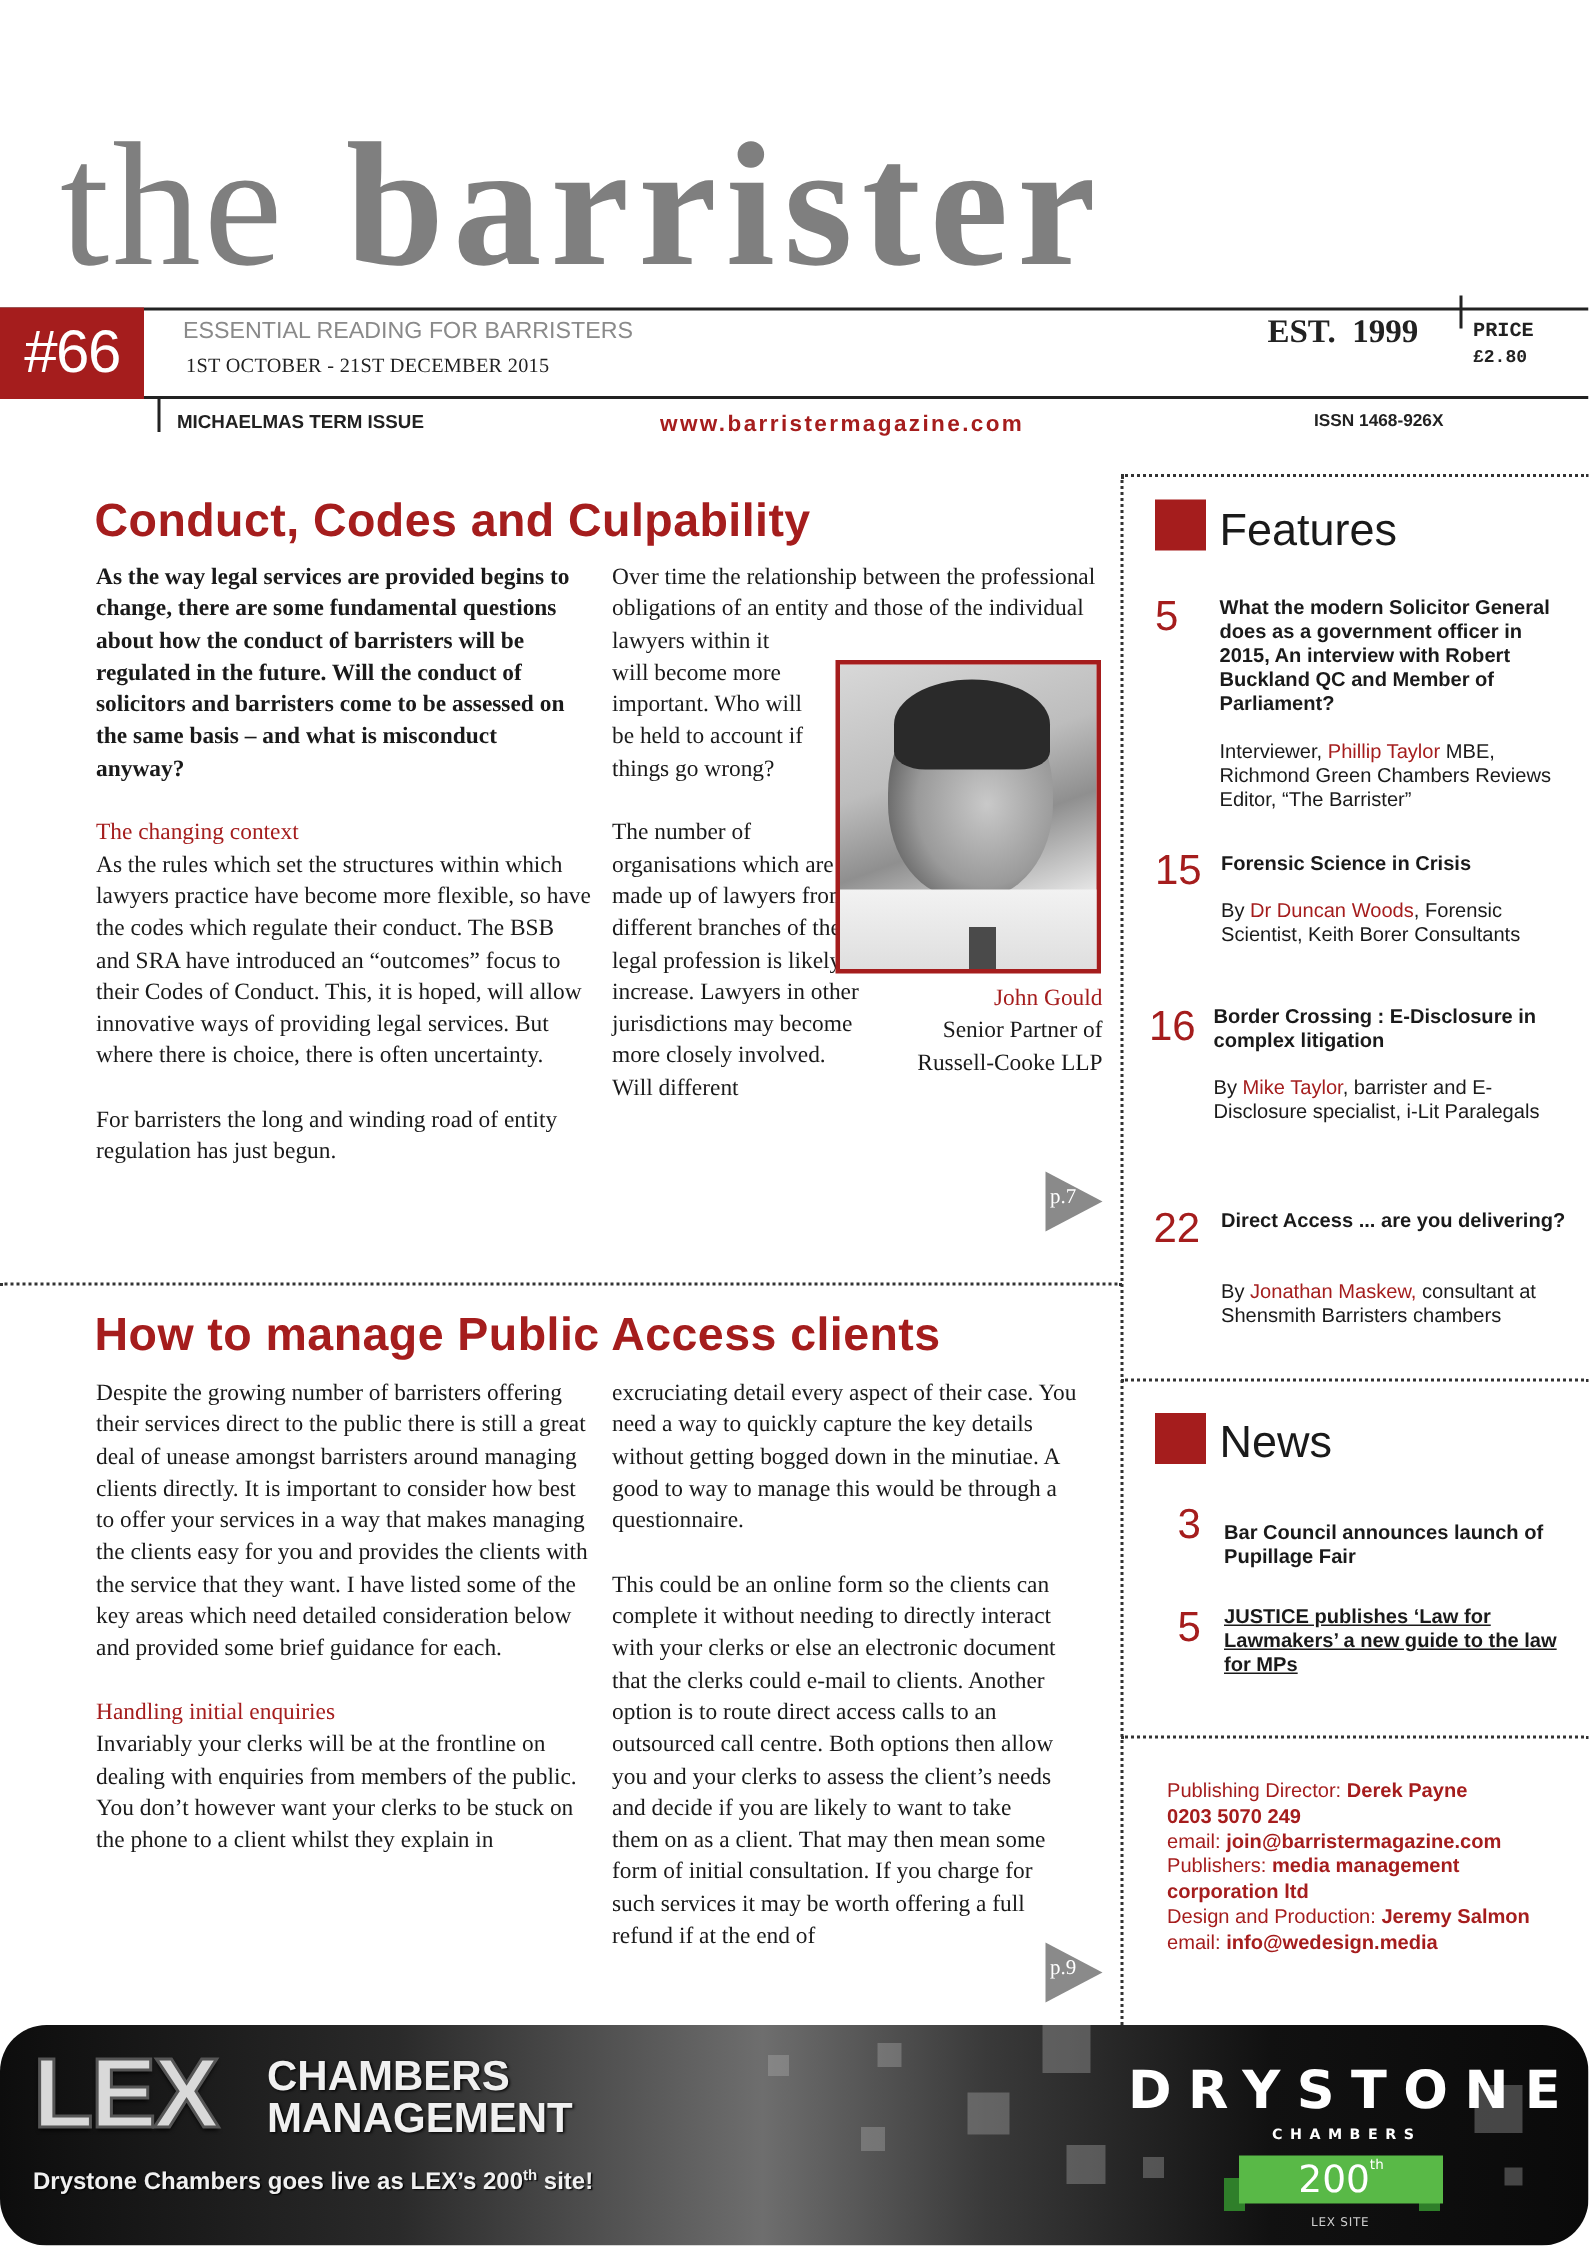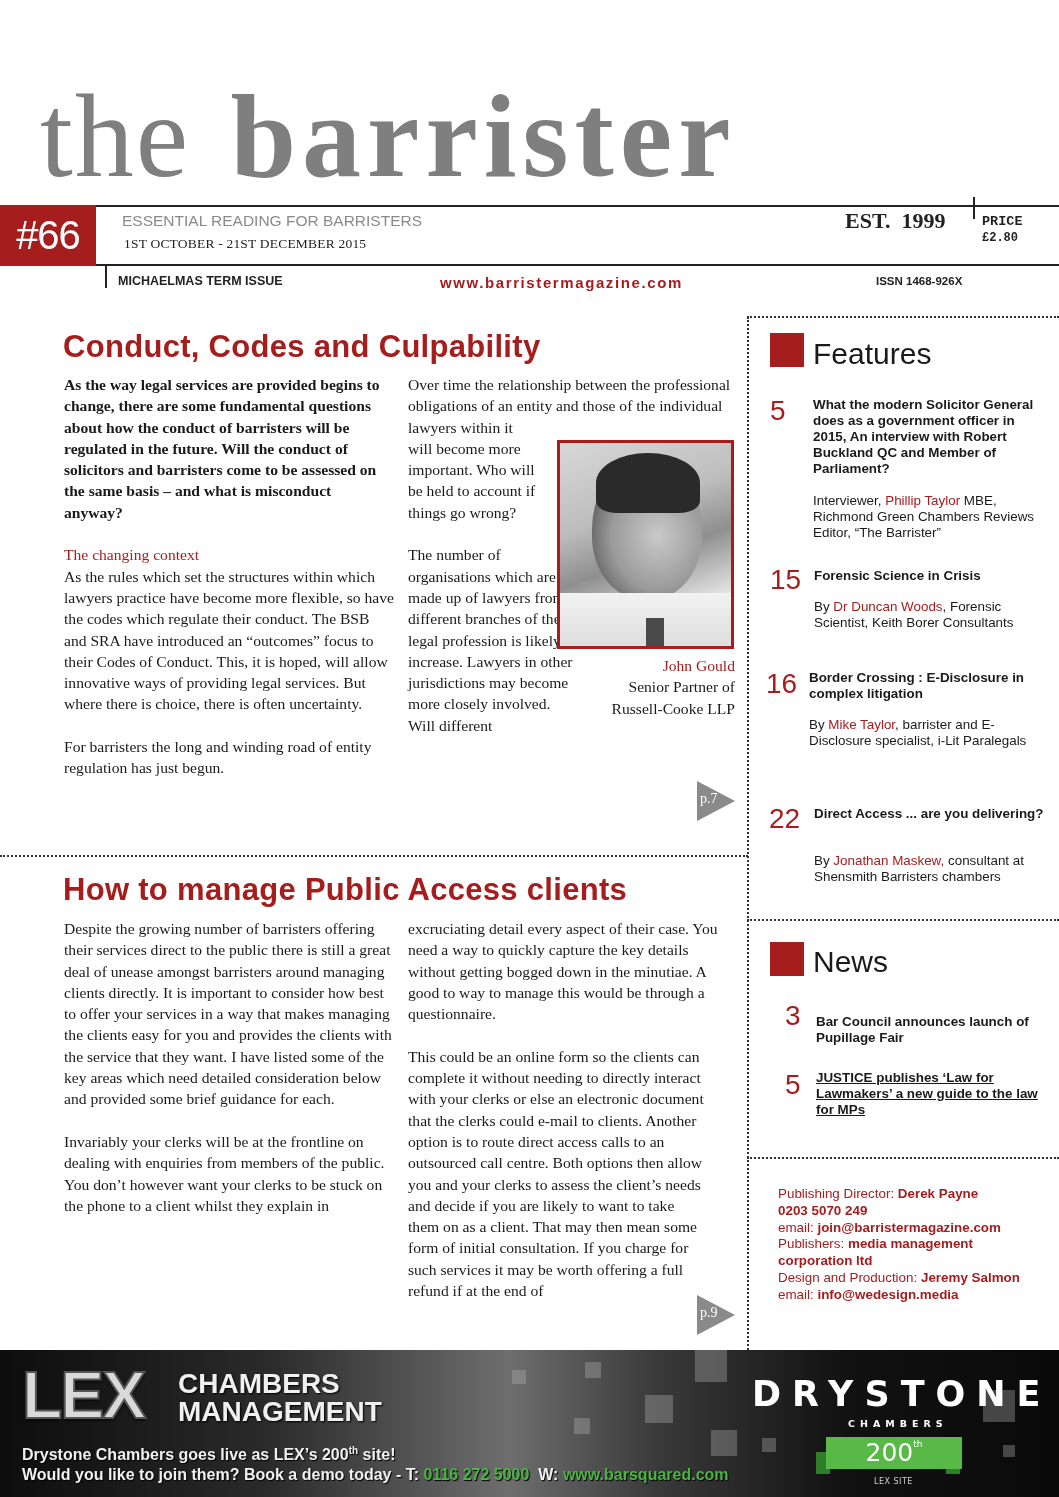--- a/index.html
+++ b/index.html
@@ -75,21 +75,21 @@
 
   .fnum { font-family: "Liberation Sans", sans-serif; font-size: 28px; color: #a51d1d; line-height: 1; font-weight: normal; }
   .ftitle { font-family: "Liberation Sans", sans-serif; font-weight: bold; font-size: 13.4px; line-height: 16px; color: #1a1a1a; width: 232px; }
   .fby { font-family: "Liberation Sans", sans-serif; font-size: 13.4px; line-height: 16px; color: #1a1a1a; width: 235px; }
   .fby .red { color: #a51d1d; }
 
   .credits { left: 778px; top: 1186px; width: 270px; font-family: "Liberation Sans", sans-serif; font-size: 13.4px; line-height: 16.8px; color: #a51d1d; }
   .credits b { font-weight: bold; }
 
   
-  .ad { left: 0; top: 1350px; width: 1059px; height: 147px; background: linear-gradient(90deg, #0d0d0d 0%, #2a2a2a 25%, #6e6e6e 48%, #3a3a3a 62%, #111 80%, #0a0a0a 100%); overflow: hidden; }
+  .ad { left: 0; top: 1350px; width: 1059px; height: 147px; background: linear-gradient(90deg, #0d0d0d 0%, #2a2a2a 25%, #6e6e6e 48%, #3a3a3a 62%, #111 80%, #0a0a0a 100%); overflow: hidden; border-radius: 31px; }
   .ad .sq { position: absolute; background: rgba(180,180,180,0.35); }
   .ad .lex { position: absolute; left: 22px; top: 12px; font-family: "Liberation Sans", sans-serif; font-weight: bold; font-size: 66px; color: #d9d9d9; letter-spacing: -2px; -webkit-text-stroke: 2px #555; text-shadow: 0 2px 3px #000; line-height: 1; }
   .ad .lex-sub { position: absolute; left: 178px; top: 20px; font-family: "Liberation Sans", sans-serif; font-weight: bold; font-size: 28px; line-height: 28px; color: #f0f0f0; text-shadow: 1px 1px 2px #000; }
   .ad .line1 { position: absolute; left: 22px; top: 95px; font-family: "Liberation Sans", sans-serif; font-size: 16px; color: #f0f0f0; font-weight: bold; text-shadow: 1px 1px 1px #000; }
   .ad .line1 sup { font-size: 10px; }
   .ad .line2 { position: absolute; left: 22px; top: 116px; font-family: "Liberation Sans", sans-serif; font-size: 16px; color: #f0f0f0; font-weight: bold; text-shadow: 1px 1px 1px #000; white-space: nowrap; }
   .ad .green { color: #4bb543; }
   .ad .dry { position: absolute; left: 752px; top: 24px; font-family: "DejaVu Sans", sans-serif; font-weight: bold; font-size: 35px; letter-spacing: 11px; color: #ffffff; }
   .ad .dry-ch { position: absolute; left: 848px; top: 68px; font-family: "DejaVu Sans", sans-serif; font-weight: bold; font-size: 9.5px; letter-spacing: 5px; color: #ffffff; }
   .ad .badge { position: absolute; left: 826px; top: 87px; width: 136px; height: 32px; background: #59b947; color: #fff; font-family: "DejaVu Sans", sans-serif; font-size: 25px; text-align: center; line-height: 32px; }
@@ -162,20 +162,21 @@
 <div class="abs pageflag pf1">
   <div class="tri"></div>
   <div class="lbl">p.7</div>
 </div>
 
 <h1 class="abs headline h2">How to manage Public Access clients</h1>
 
 <div class="abs col a2-left">
   <p>Despite the growing number of barristers offering their services direct to the public there is still a great deal of unease amongst barristers around managing clients directly. It is important to consider how best to offer your services in a way that makes managing the clients easy for you and provides the clients with the service that they want. I have listed some of the key areas which need detailed consideration below and provided some brief guidance for each.</p>
   <div class="gap"></div>
+  <p class="subhead">Handling initial enquiries</p>
   <p>Invariably your clerks will be at the frontline on dealing with enquiries from members of the public. You don’t however want your clerks to be stuck on the phone to a client whilst they explain in</p>
 </div>
 
 <div class="abs col a2-right">
   <p>excruciating detail every aspect of their case. You need a way to quickly capture the key details without getting bogged down in the minutiae. A good to way to manage this would be through a questionnaire.</p>
   <div class="gap"></div>
   <p style="width:300px">This could be an online form so the clients can complete it without needing to directly interact with your clerks or else an electronic document that the clerks could e-mail to clients. Another option is to route direct access calls to an outsourced call centre. Both options then allow you and your clerks to assess the client’s needs and decide if you are likely to want to take them on as a client. That may then mean some form of initial consultation. If you charge for such services it may be worth offering a full refund if at the end of</p>
 </div>
 
 <div class="abs pageflag pf2">
@@ -242,21 +243,20 @@
   <div class="sq" style="left:762px; top:88px; width:14px; height:14px;"></div>
   <div class="sq" style="left:983px; top:40px; width:32px; height:32px;"></div>
   <div class="sq" style="left:1003px; top:95px; width:12px; height:12px;"></div>
 
   <div class="lex">LEX</div>
   <div class="lex-sub">
     <div>CHAMBERS</div>
     <div>MANAGEMENT</div>
   </div>
   <div class="line1"><span>Drystone Chambers goes live as LEX’s 200</span><sup>th</sup><span> site!</span></div>
-  <div class="line2"><span>Would you like to join them? Book a demo today - T: </span><span class="green">0116 272 5000</span><span style="white-space:pre">  W: </span><span class="green">www.barsquared.com</span></div>
 
   <div class="dry">DRYSTONE</div>
   <div class="dry-ch">CHAMBERS</div>
   <div class="ribbon-l"></div>
   <div class="ribbon-r"></div>
   <div class="badge"><span>200</span><sup>th</sup></div>
   <div class="lexsite">LEX SITE</div>
 </div>
 
 </body></html>

